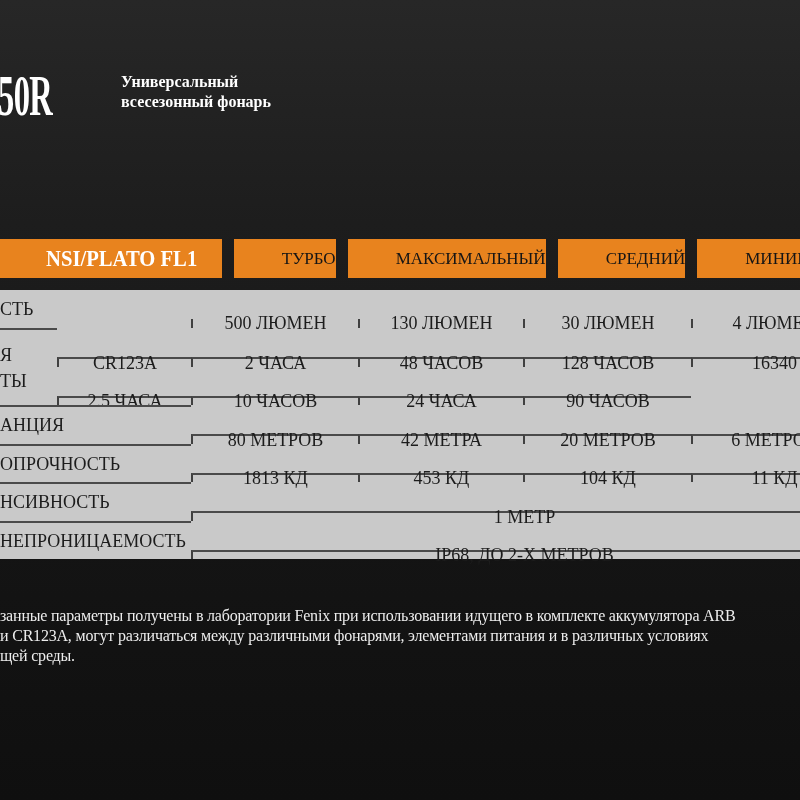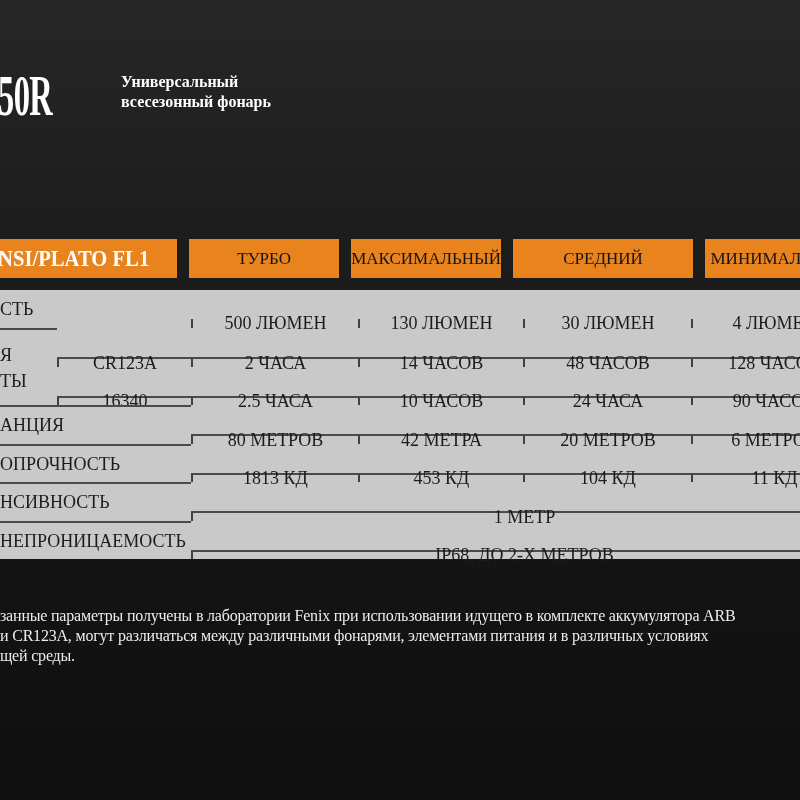--- a/index.html
+++ b/index.html
@@ -16,21 +16,21 @@
     transform:scaleX(.58);transform-origin:left top;letter-spacing:-1px;white-space:nowrap;
   }
   .tagline{
     position:absolute;left:73px;top:72px;
     font-size:16px;font-weight:700;color:#ffffff;line-height:20px;white-space:nowrap;margin-left:48px;
   }
   
   .thead{position:absolute;top:239px;left:0;width:856px;height:39px;display:flex;}
   .th{
     background:#E8831E;height:39px;display:flex;align-items:center;justify-content:center;
-    font-size:17px;color:#151515;white-space:nowrap;overflow:visible;
+    font-size:17px;color:#151515;white-space:nowrap;overflow:visible;padding-left:48px;
   }
   .th + .th{margin-left:12px;}
   .th.w-label{width:190px;justify-content:flex-start;}
   .th.w-c1{width:161px;}
   .th.w-c2{width:160px;}
   .th.w-c3{width:193px;}
   .th.w-c4{width:162px;}
   .fl1{
     font-size:24px;font-weight:700;color:#ffffff;
     transform:scaleX(.86);transform-origin:left center;margin-left:-2px;white-space:nowrap;
@@ -88,21 +88,20 @@
     <div class="cell bl">130 ЛЮМЕН</div>
     <div class="cell bl">30 ЛЮМЕН</div>
     <div class="cell bl">4 ЛЮМЕН</div>
 
     <div class="runtime-label bt">
       <div>Я</div>
       <div>ТЫ</div>
     </div>
     <div class="cell bt bl">CR123A</div>
     <div class="cell bt bl">2 ЧАСА</div>
-    <div class="cell bt bl">14 ЧАСОВ</div>
     <div class="cell bt bl">48 ЧАСОВ</div>
     <div class="cell bt bl">128 ЧАСОВ</div>
 
     <div class="cell bt bl">16340</div>
     <div class="cell bt bl">2.5 ЧАСА</div>
     <div class="cell bt bl">10 ЧАСОВ</div>
     <div class="cell bt bl">24 ЧАСА</div>
     <div class="cell bt bl">90 ЧАСОВ</div>
 
     <div class="cell label bt">АНЦИЯ</div>

